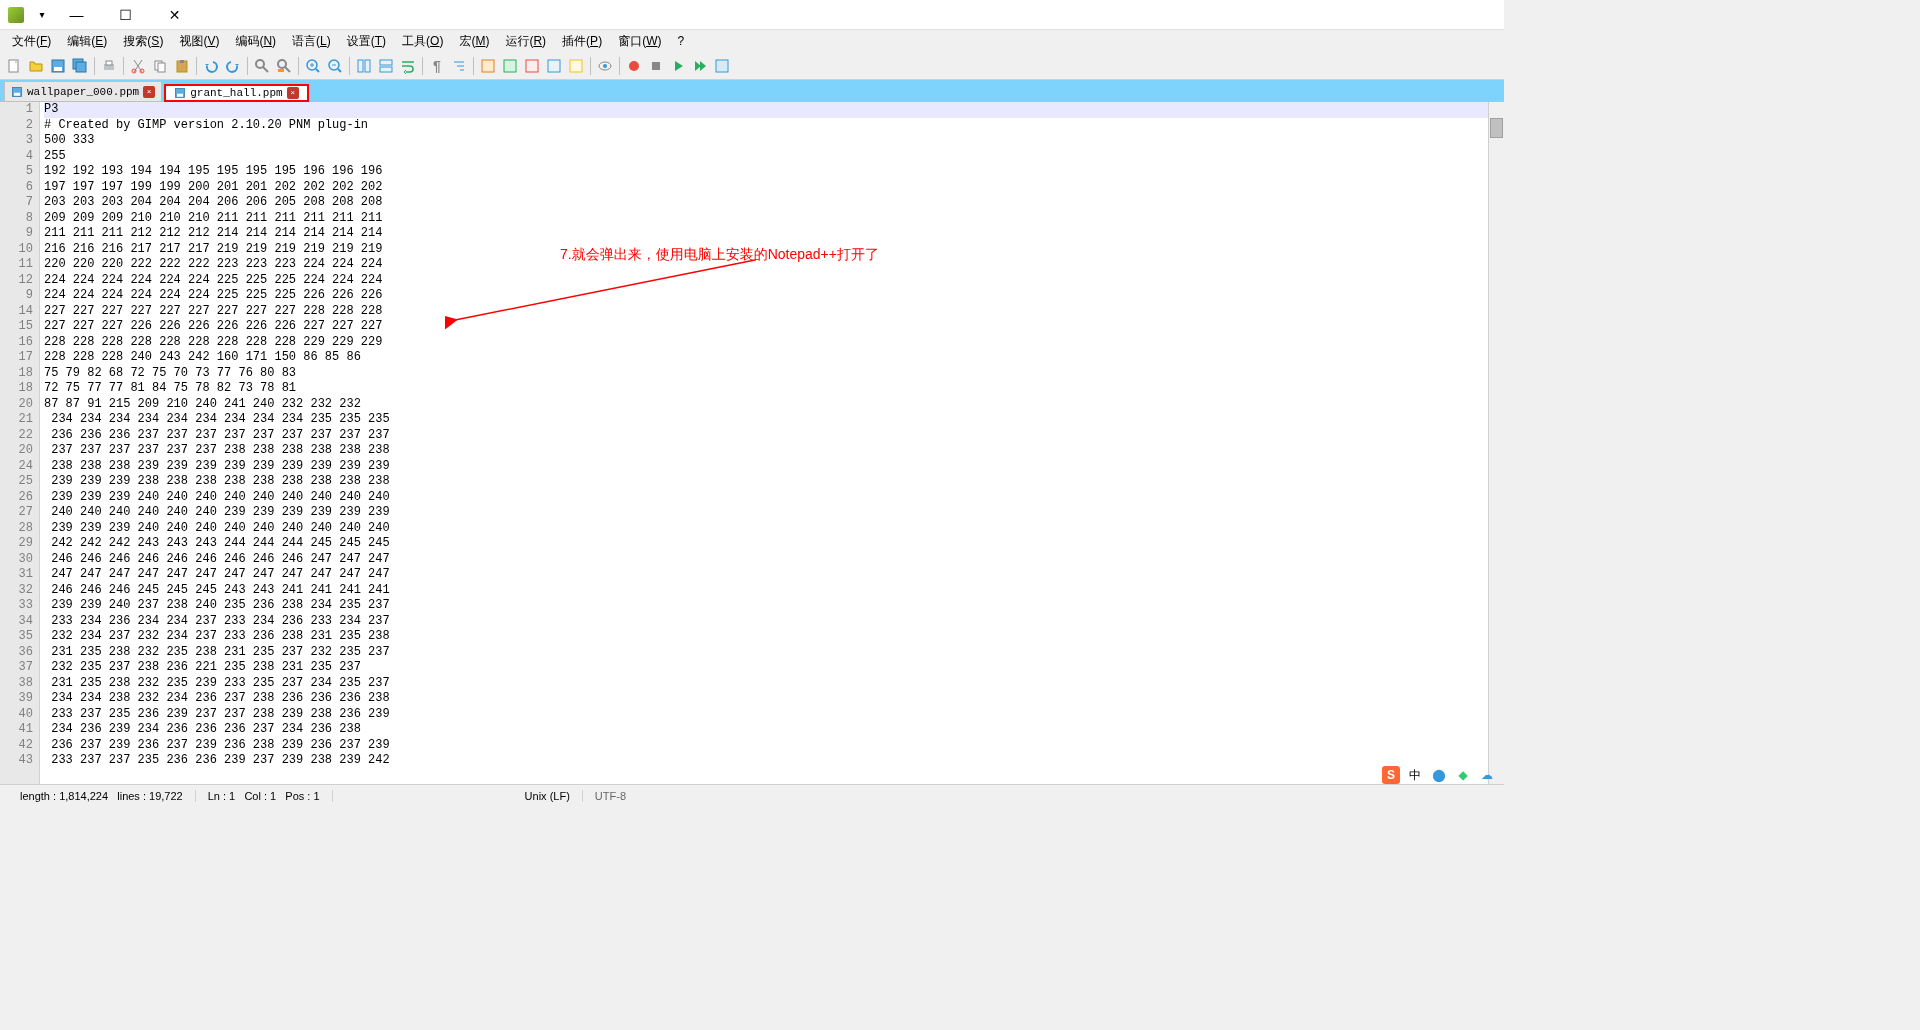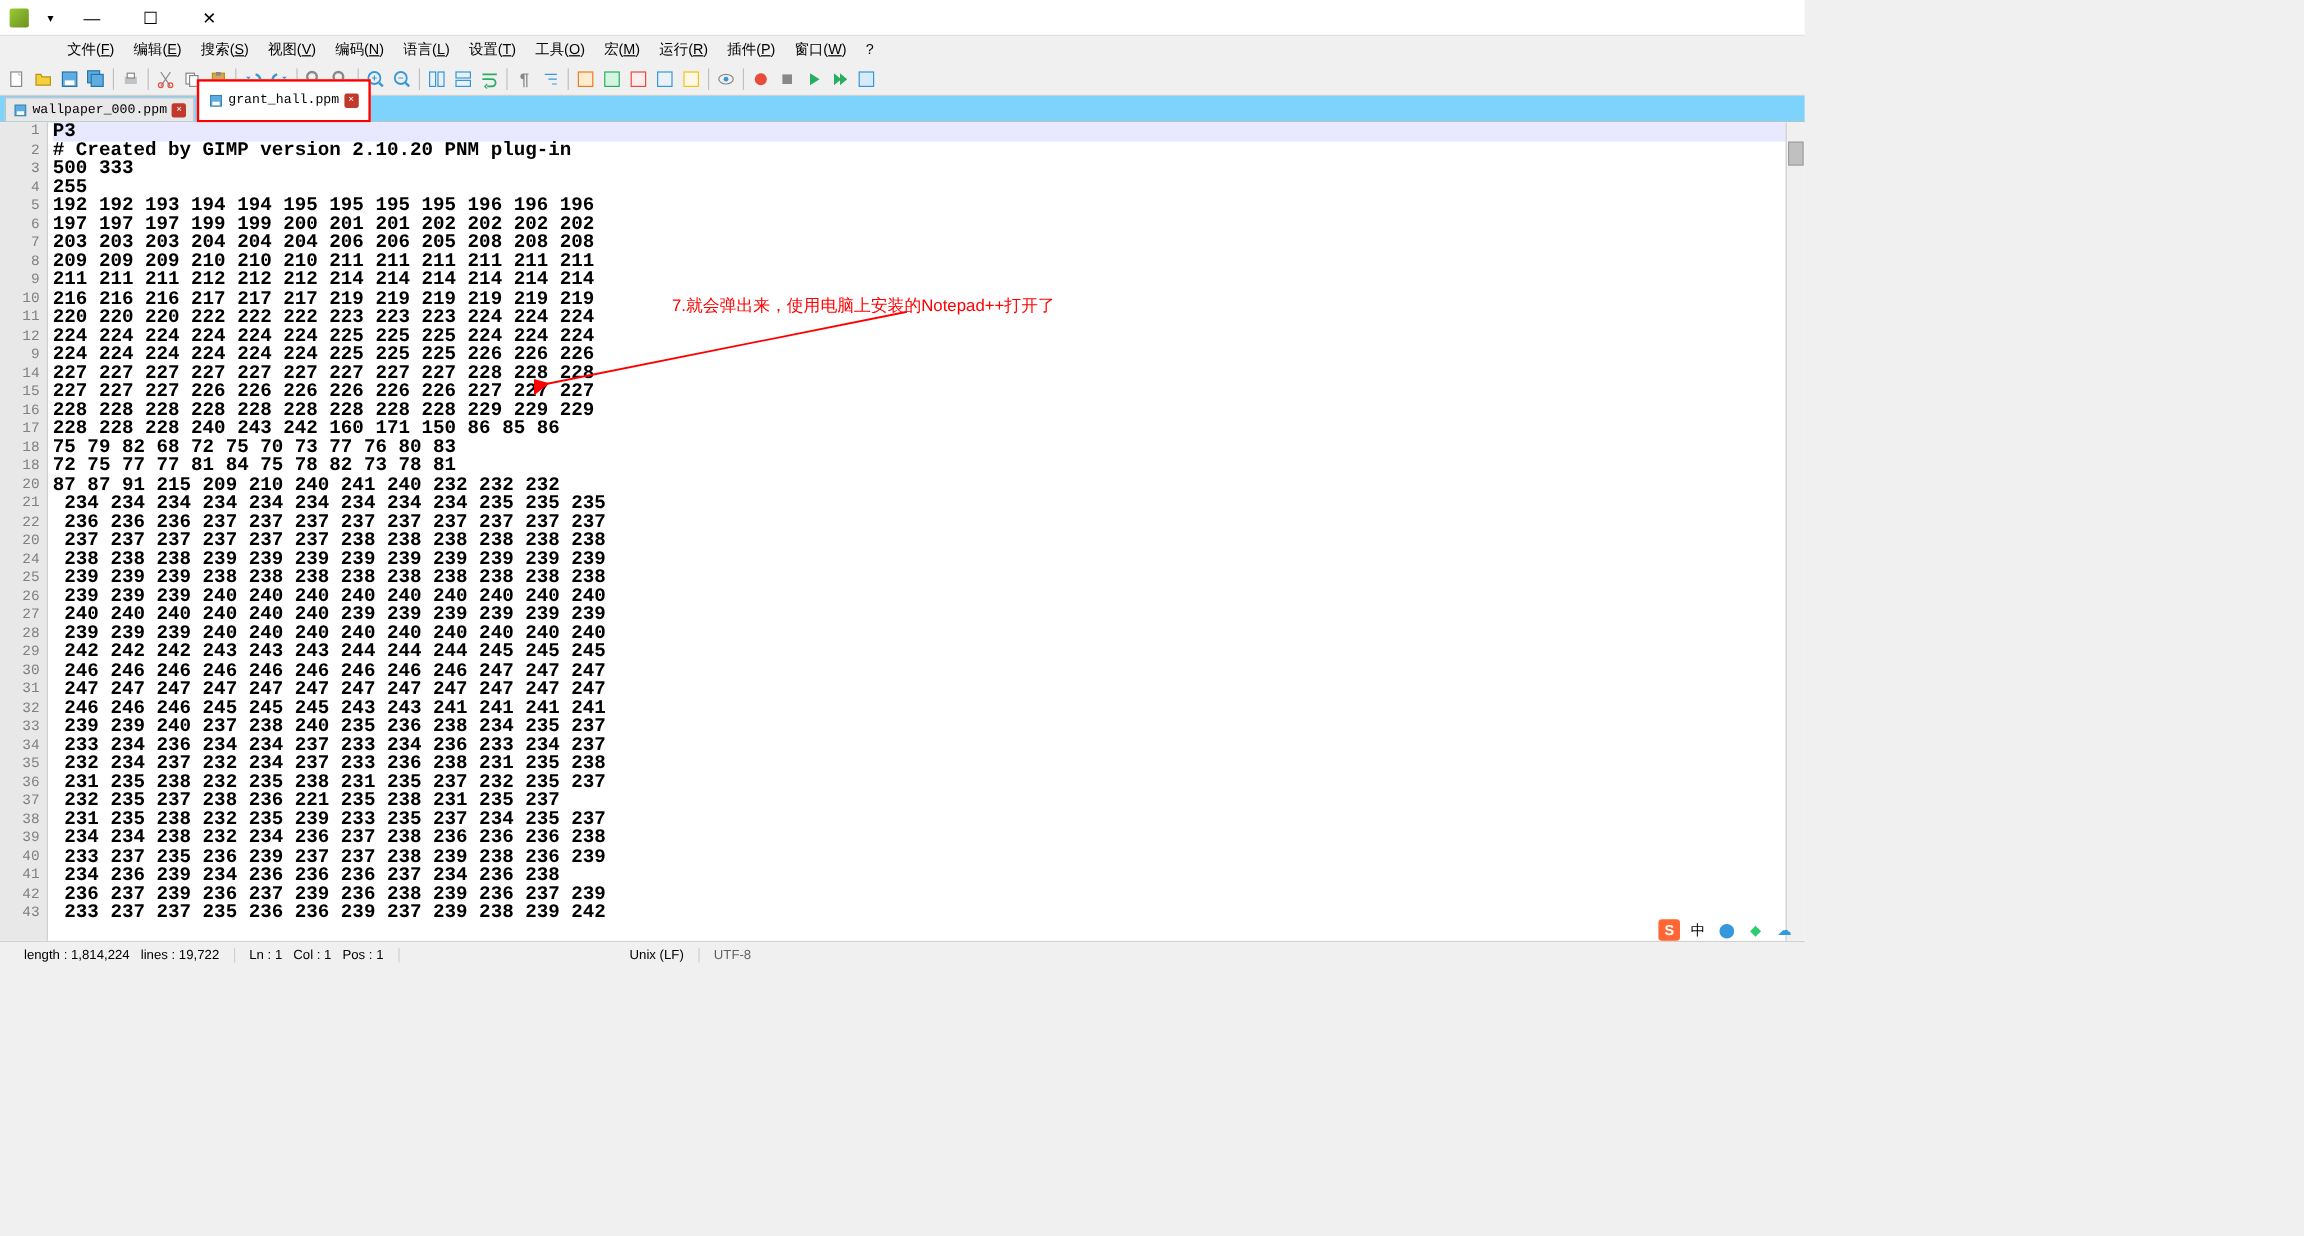--- a/index.html
+++ b/index.html
@@ -3,36 +3,36 @@
 <meta charset="utf-8">
 <style>
 * { margin: 0; padding: 0; box-sizing: border-box; }
 body { font-family: "Microsoft YaHei", "Segoe UI", sans-serif; font-size: 12px; background: #f0f0f0; overflow: hidden; width: 1504px; height: 808px; position: relative; }
 .titlebar { height: 30px; background: #fff; display: flex; align-items: center; padding: 0 8px; border-bottom: 1px solid #e0e0e0; }
 .titlebar-icon { width: 16px; height: 16px; margin-right: 6px; background: linear-gradient(135deg, #9acd32, #6b8e23); border-radius: 2px; }
 .titlebar-text { flex: 1; color: #000; }
 .winbtns { display: flex; gap: 4px; }
 .winbtn { width: 45px; height: 28px; display: flex; align-items: center; justify-content: center; font-size: 14px; color: #000; cursor: pointer; }
 .dropdown-icon { width: 24px; height: 20px; display: flex; align-items: center; justify-content: center; font-size: 10px; }
-.menubar { height: 22px; background: #f0f0f0; display: flex; align-items: center; padding: 0 4px; margin-left: 44px; }
+.menubar { height: 22px; background: #f0f0f0; display: flex; align-items: center; padding: 0 4px; }
 .menuitem { padding: 2px 8px; cursor: pointer; }
 .menuitem .ul { text-decoration: underline; }
 .toolbar { height: 28px; background: #f0f0f0; display: flex; align-items: center; padding: 0 4px; gap: 2px; border-bottom: 1px solid #d0d0d0; }
 .tbtn { width: 20px; height: 20px; display: flex; align-items: center; justify-content: center; cursor: pointer; font-size: 14px; }
 .tbtn svg { width: 16px; height: 16px; }
 .tsep { width: 1px; height: 18px; background: #c0c0c0; margin: 0 2px; }
 .tabbar { height: 22px; background: #7dd3fc; display: flex; align-items: flex-end; padding: 0 4px; border-bottom: 1px solid #c0c0c0; }
 .tab { height: 20px; padding: 0 6px; display: flex; align-items: center; gap: 4px; background: #e8e8e8; border: 1px solid #c0c0c0; border-bottom: none; margin-right: 2px; cursor: pointer; font-family: "Courier New", monospace; font-size: 11px; }
-.tab.active { background: #fff; height: 36px; margin-bottom: -1px; }
+.tab.active { background: #fff; height: 18px; margin-bottom: -1px; }
 .tab.highlight { border: 2px solid #ff0000; padding: 0 8px; }
 .tab-icon { width: 12px; height: 12px; }
 .tab-close { width: 12px; height: 12px; background: #c0392b; color: #fff; border-radius: 2px; display: flex; align-items: center; justify-content: center; font-size: 8px; line-height: 1; }
 .editor-wrap { display: flex; height: 682px; background: #fff; position: relative; }
 .gutter { width: 40px; background: #e8e8e8; text-align: right; padding-right: 6px; color: #808080; font-family: "Courier New", monospace; font-size: 12px; line-height: 15.5px; border-right: 1px solid #d0d0d0; }
-.editor { flex: 1; font-family: "Courier New", monospace; font-size: 16px; line-height: 15.5px; white-space: pre; padding-left: 4px; overflow: hidden; position: relative; font-weight: bold; }
+.editor { flex: 1; font-family: "Courier New", monospace; font-size: 12px; line-height: 15.5px; white-space: pre; padding-left: 4px; overflow: hidden; position: relative; }
 .editor-line { height: 15.5px; }
 .editor-line.current { background: #e8e8ff; }
 .scrollbar-v { position: absolute; right: 0; top: 0; width: 16px; height: 100%; background: #f0f0f0; border-left: 1px solid #d0d0d0; }
 .scrollbar-thumb { position: absolute; left: 1px; right: 1px; top: 16px; height: 20px; background: #c0c0c0; border: 1px solid #a0a0a0; }
 .statusbar { height: 22px; background: #f0f0f0; display: flex; align-items: center; padding: 0 8px; border-top: 1px solid #d0d0d0; font-size: 11px; }
 .status-sec { padding: 0 12px; border-right: 1px solid #d0d0d0; }
 .status-sec.first { flex: 1; border-right: 1px solid #d0d0d0; }
 .annotation { position: absolute; color: #ff0000; font-size: 14px; z-index: 100; }
 .arrow-svg { position: absolute; z-index: 99; }
 .tray { position: absolute; bottom: 24px; right: 8px; display: flex; gap: 6px; align-items: center; }

